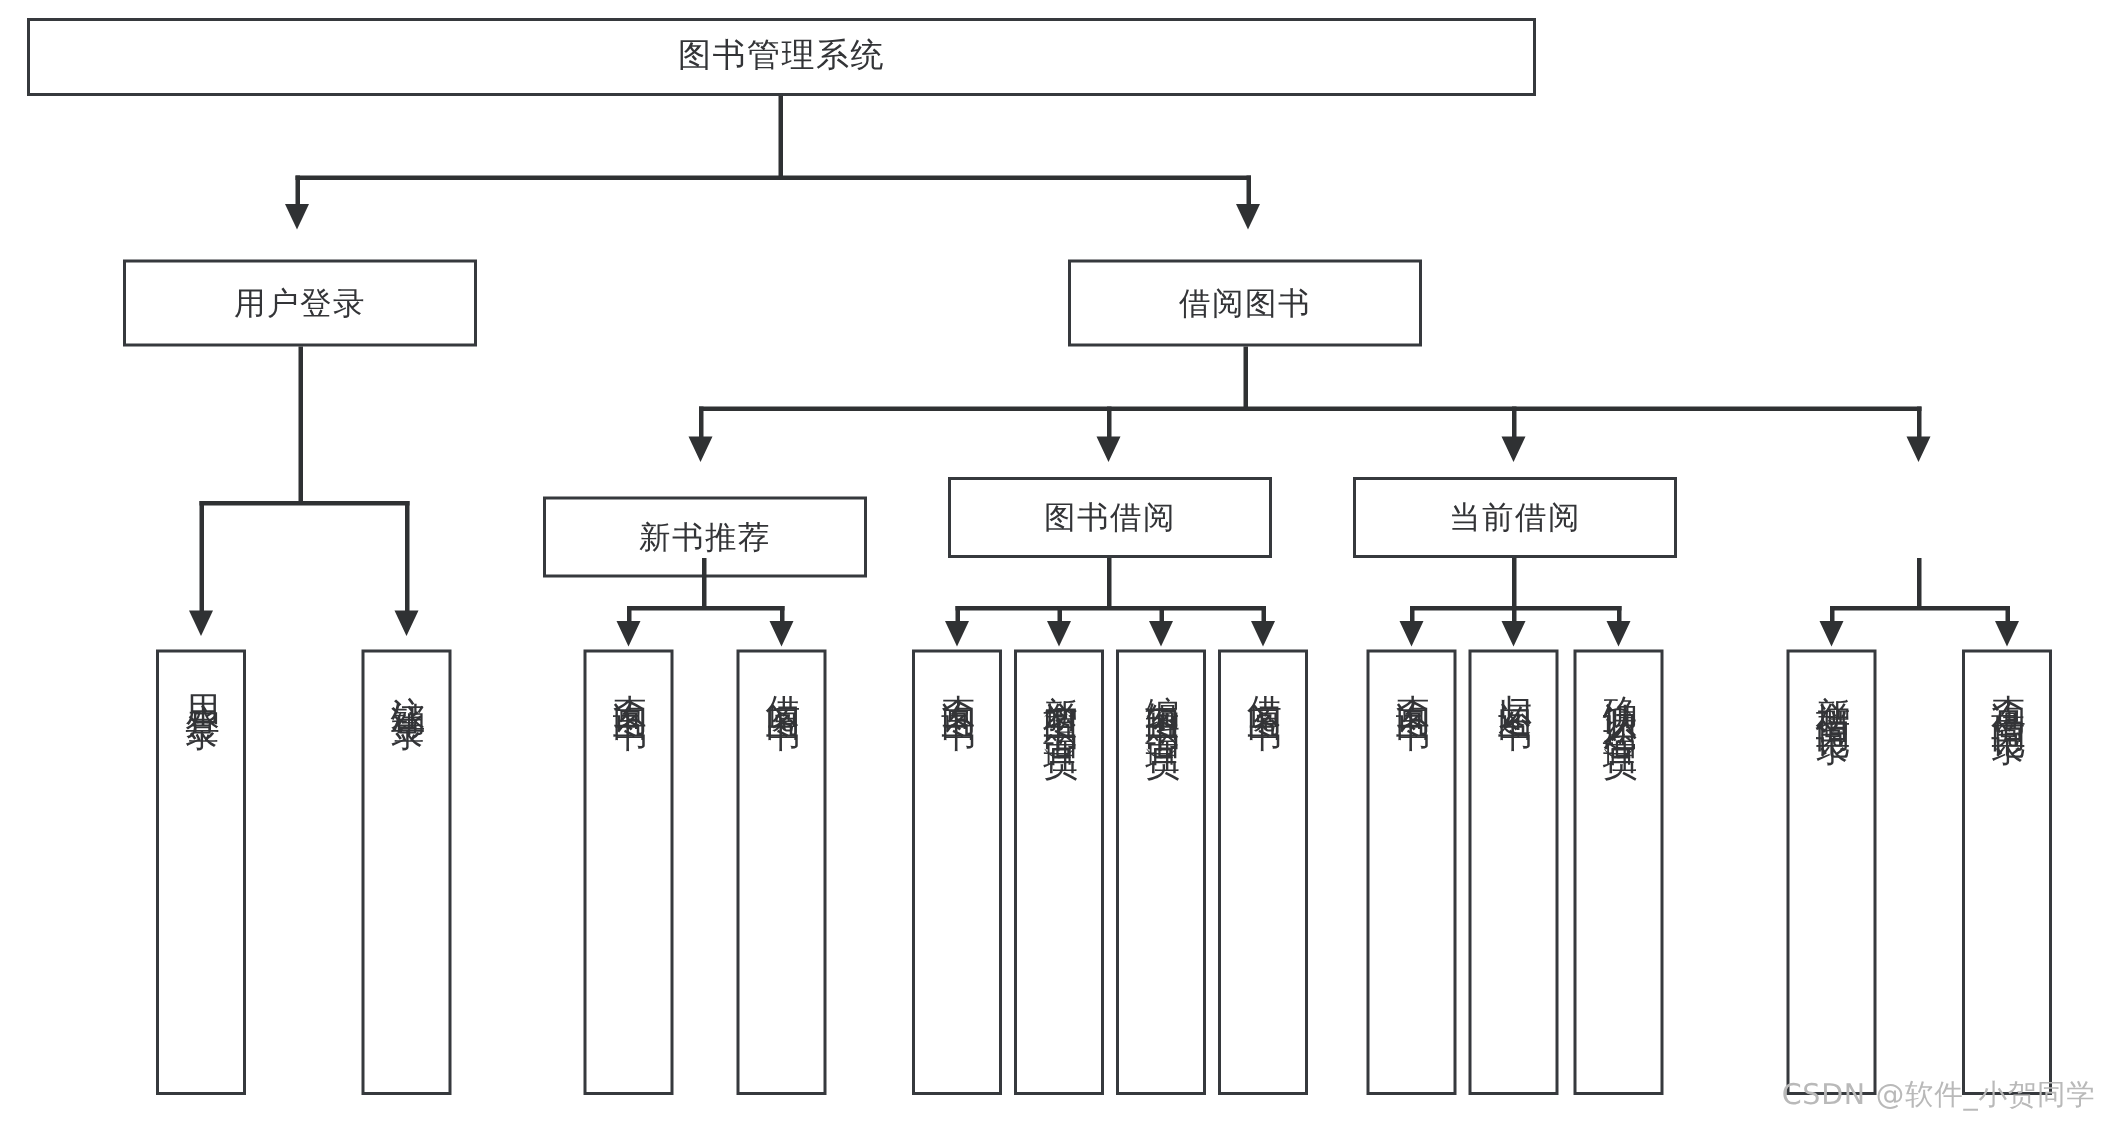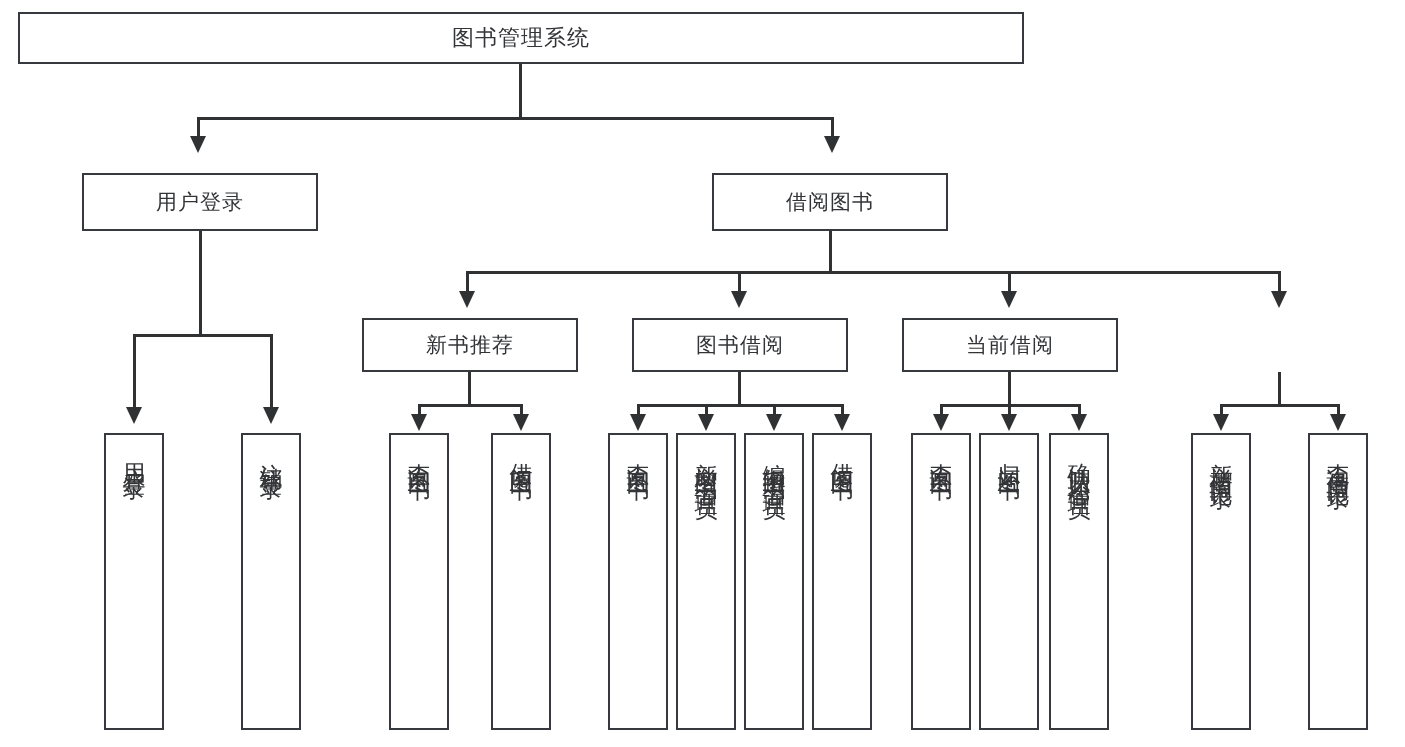--- a/index.html
+++ b/index.html
@@ -117,21 +117,21 @@
 
   <div class="lineV" style="left:738px; top:271px; width:3px; height:22px;"></div>
   <div class="arrow" style="left:731px; top:291px;"></div>
 
   <div class="lineV" style="left:1008px; top:271px; width:3px; height:22px;"></div>
   <div class="arrow" style="left:1001px; top:291px;"></div>
 
   <div class="lineV" style="left:1278px; top:271px; width:3px; height:22px;"></div>
   <div class="arrow" style="left:1271px; top:291px;"></div>
 
-  <div class="node lvl2" style="left:362px; top:318px; width:216px; height:54px;">
+  <div class="node lvl2" style="left:362px; top:331px; width:216px; height:54px;">
     <span class="lbl">新书推荐</span>
   </div>
   <div class="node lvl2" style="left:632px; top:318px; width:216px; height:54px;">
     <span class="lbl">图书借阅</span>
   </div>
   <div class="node lvl2" style="left:902px; top:318px; width:216px; height:54px;">
     <span class="lbl">当前借阅</span>
   </div>
 
   <div class="lineV" style="left:468px; top:372px; width:3px; height:34px;"></div>
@@ -205,14 +205,15 @@
     <span class="lbl">确认归还（管理员）</span>
   </div>
 
   <div class="node leaf" style="left:1191px; top:433px; width:60px; height:297px;">
     <span class="lbl">新增借阅记录</span>
   </div>
   <div class="node leaf" style="left:1308px; top:433px; width:60px; height:297px;">
     <span class="lbl">查询借阅记录</span>
   </div>
 
+  <div id="watermark">CSDN @软件_小贺同学</div>
 
 </div>
 
 </body></html>

